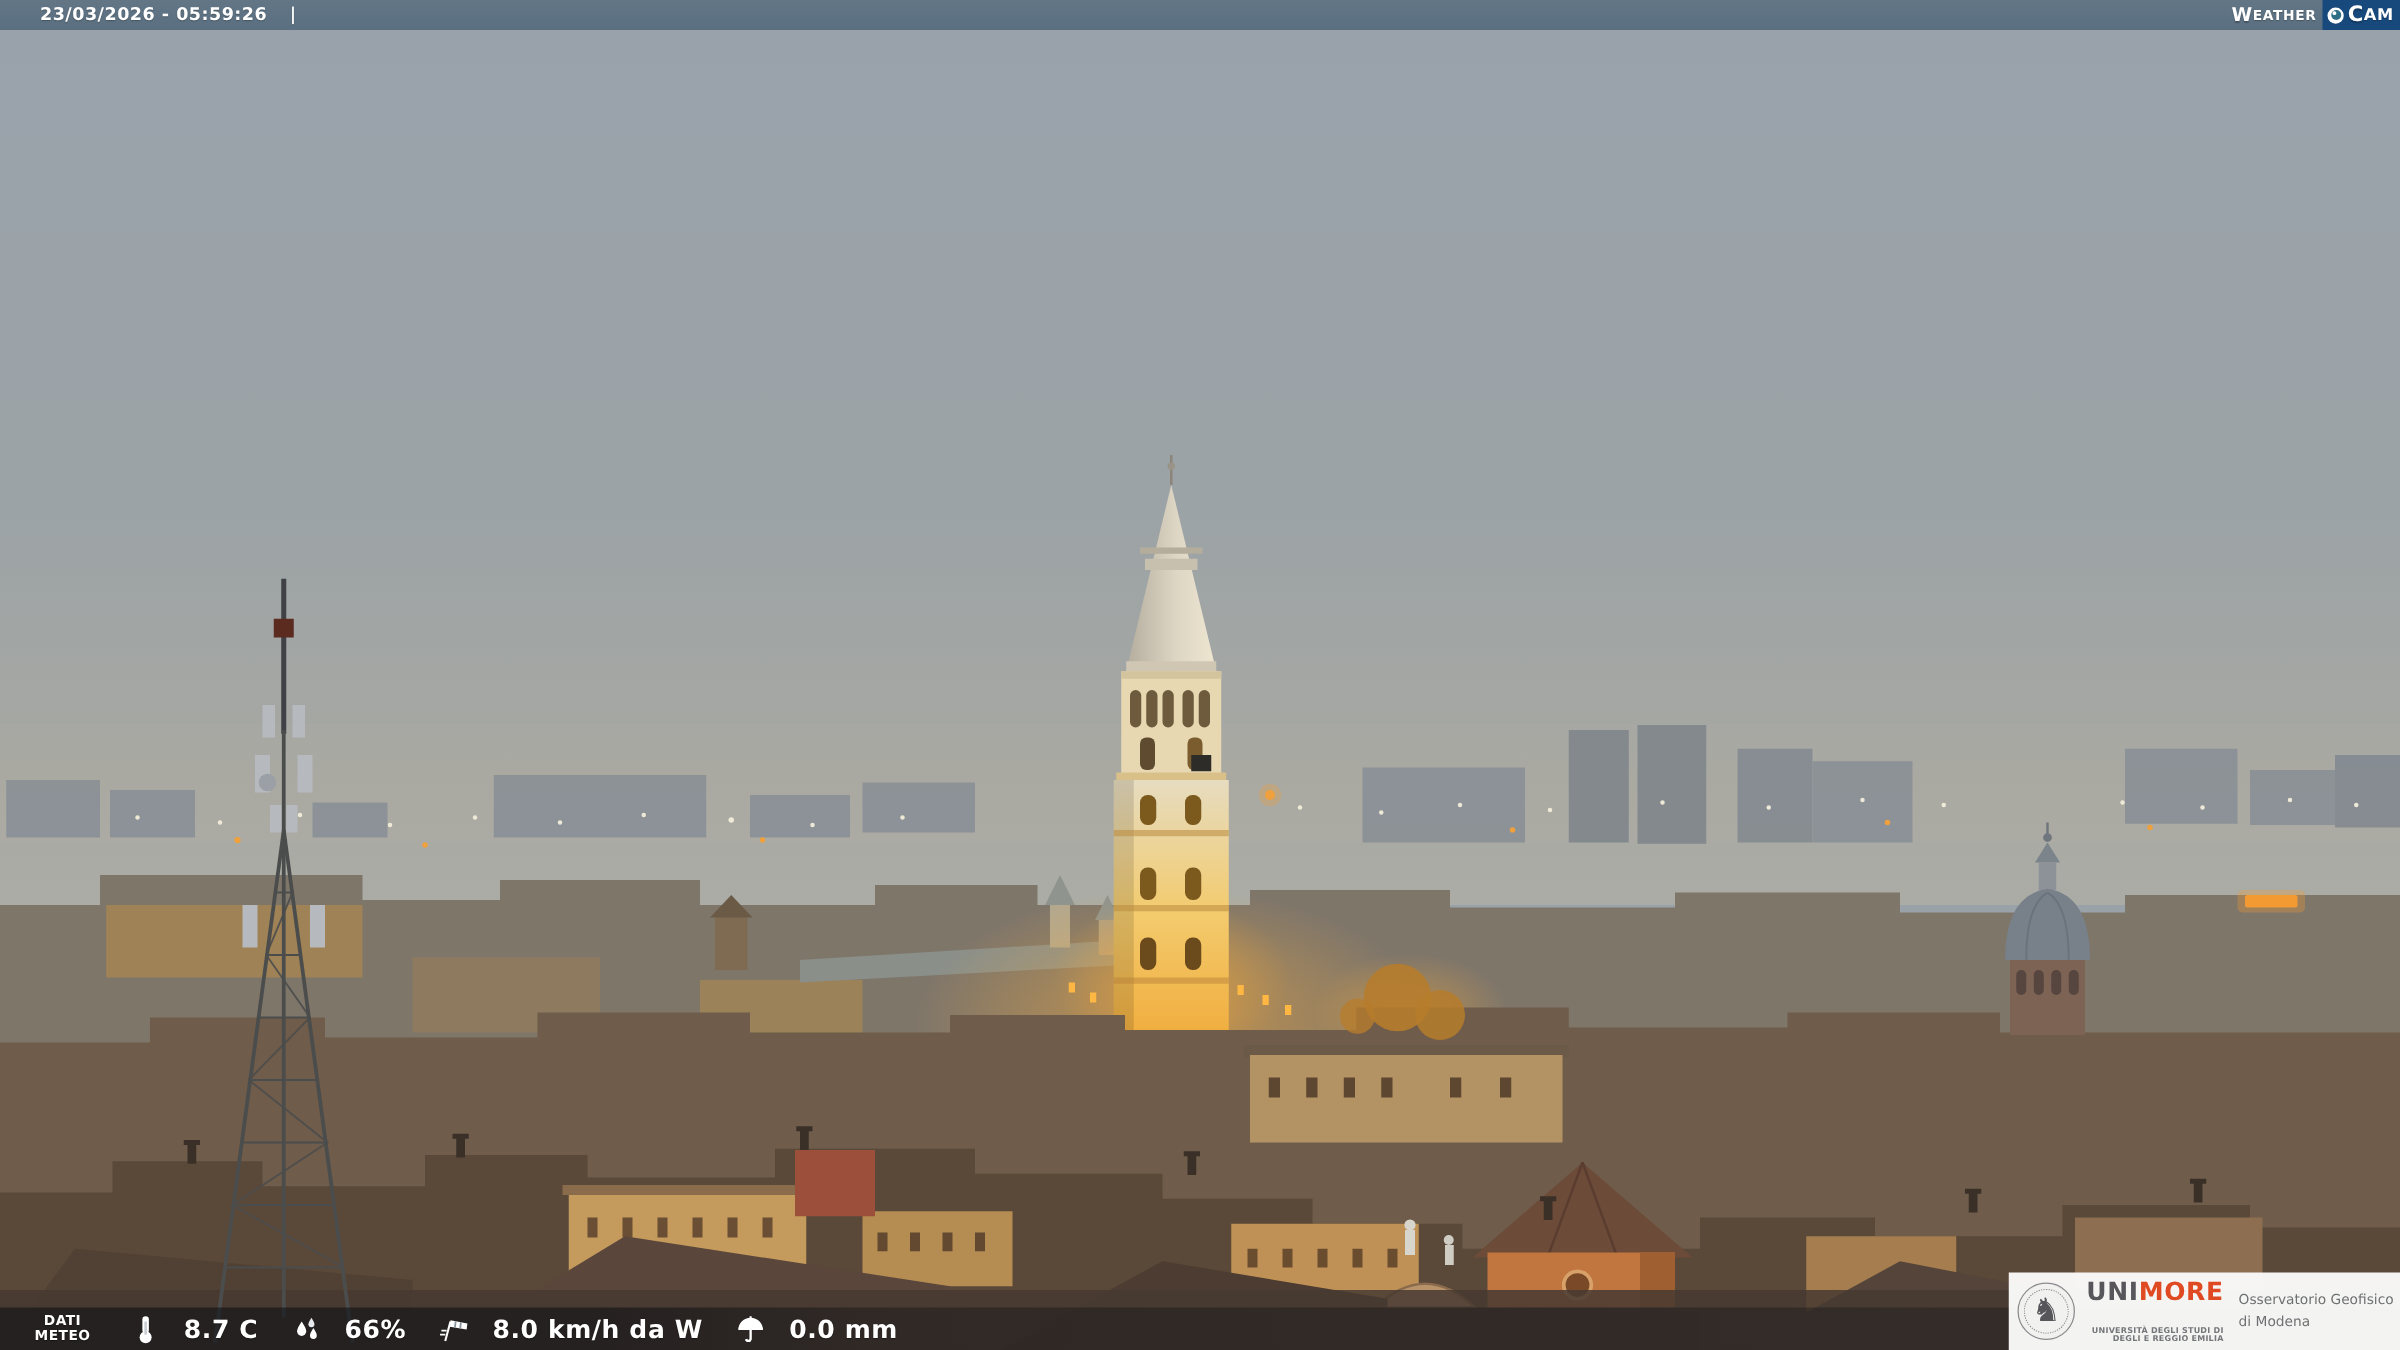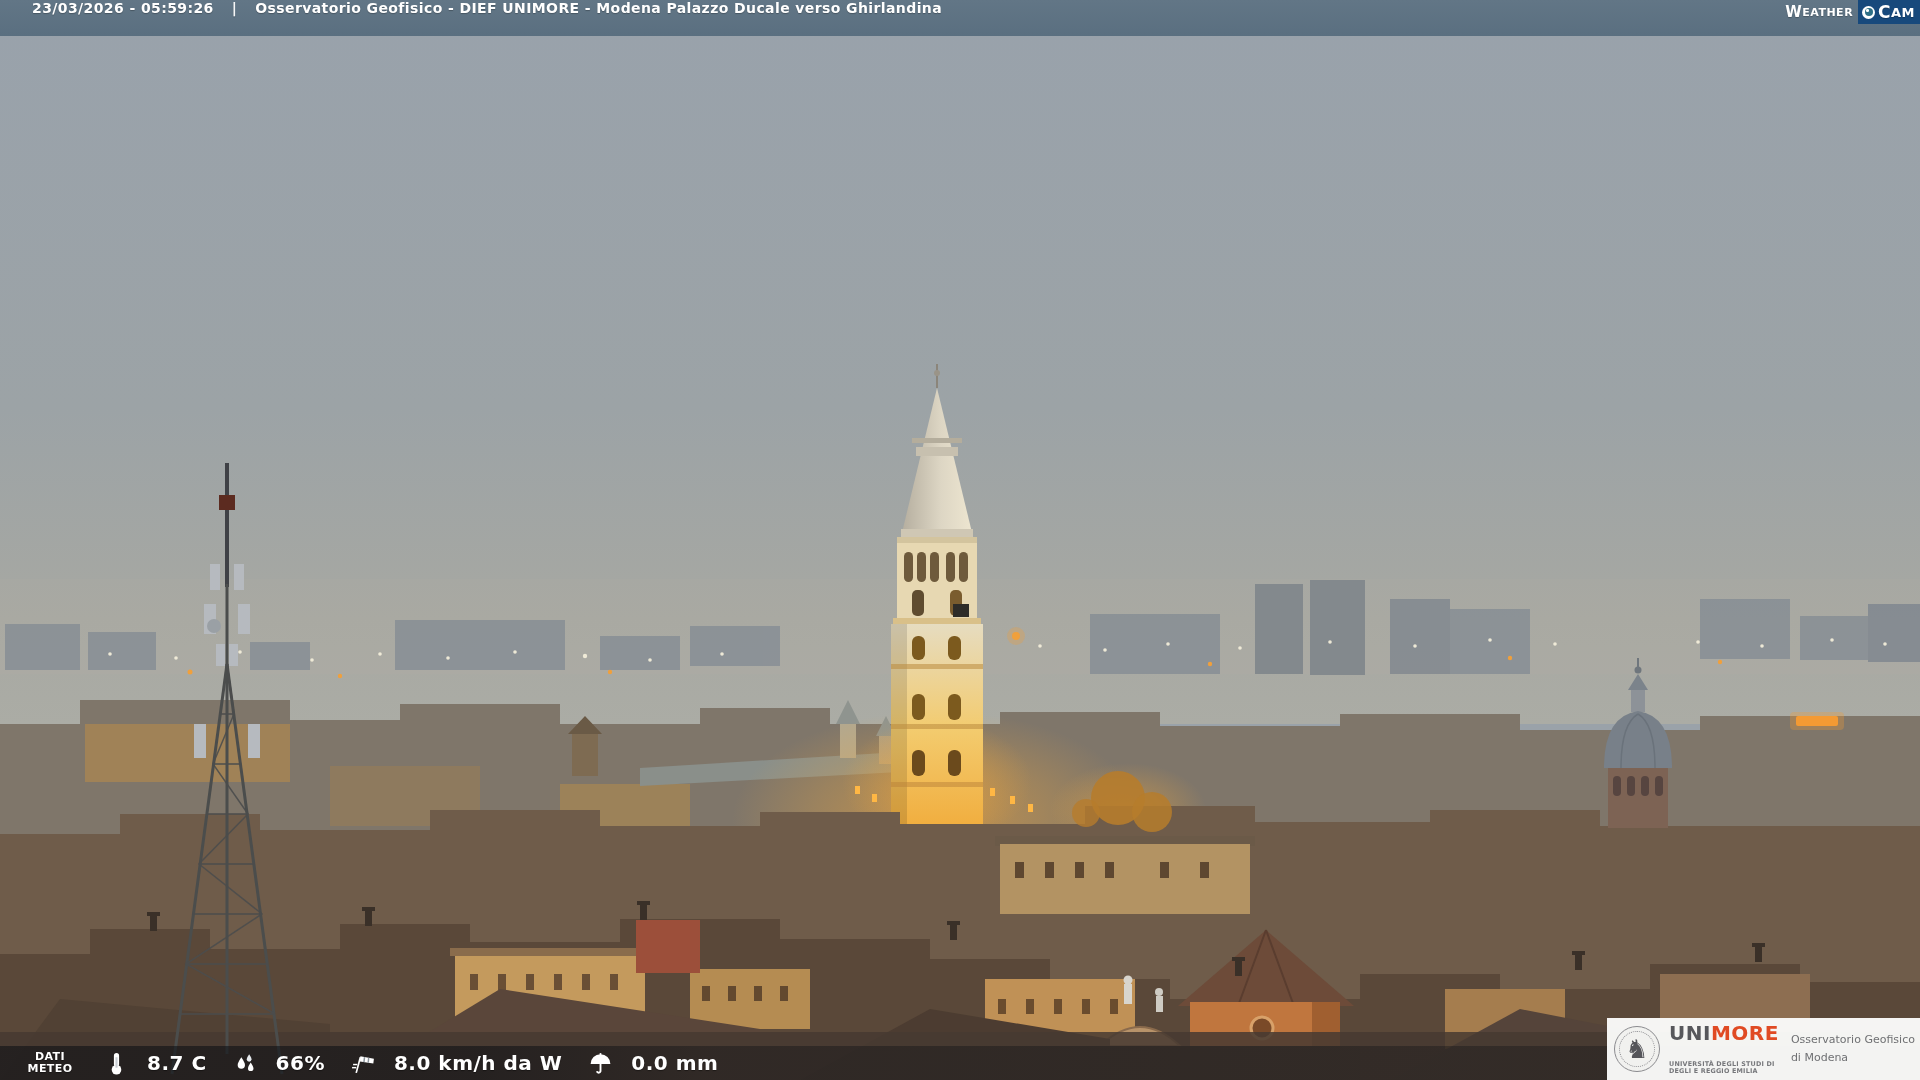--- a/index.html
+++ b/index.html
@@ -2,23 +2,23 @@
 <html><head>
 <meta charset="utf-8">
 <style>
   * { margin:0; padding:0; box-sizing:border-box; }
   html,body { background:#000; }
   body { font-family:"DejaVu Sans","Liberation Sans",sans-serif; }
   .stage { position:relative; width:1920px; height:1080px; overflow:hidden; background:#9aa2a9; }
 
   
   .topbar {
-    position:absolute; top:0; left:0; width:1920px; height:36px;
+    position:absolute; top:0; left:0; width:1920px; height:24px;
     background:linear-gradient(to bottom,#627686,#5a6f80);
-    display:flex; align-items:flex-start; z-index:5;
+    display:flex; align-items:center; z-index:5;
     color:#fff; font-weight:bold; font-size:14px; letter-spacing:.4px;
     text-shadow:0 1px 1px rgba(0,0,0,.25);
   }
   .topbar .ts { margin-left:32px; white-space:nowrap; }
   .topbar .sep { margin:0 18px; opacity:.95; }
   .topbar .title { white-space:nowrap; }
   .wc-logo { position:absolute; right:0; top:0; height:24px; display:flex; align-items:stretch; }
   .wc-weather { display:flex; align-items:center; padding-right:5px; }
   .wc-weather .big { font-size:15px; font-weight:bold; }
   .wc-weather .small { font-size:11px; font-weight:bold; letter-spacing:.5px; }
@@ -52,35 +52,34 @@
     background:rgba(250,250,249,.97); z-index:7;
     display:flex; align-items:center; padding-left:7px;
   }
   .uni-seal {
     width:46px; height:46px; border-radius:50%; flex:0 0 auto;
     border:1px solid #8b8b8f; background:#f1f1ef; position:relative;
     display:flex; align-items:center; justify-content:center;
   }
   .uni-seal::after { content:""; position:absolute; inset:4px; border-radius:50%; border:1px dotted #8f8f93; }
   .uni-seal .knight { font-size:26px; color:#55555a; line-height:1; }
-  .uni-word { margin-left:9px; flex:0 0 auto; }
+  .uni-word { margin-left:9px; flex:0 0 auto;text-align:right; }
   .uni-brand { font-size:20px; font-weight:bold; letter-spacing:.5px; line-height:20px; }
   .uni-brand .uni { color:#57575b; } .uni-brand .more { color:#e04a23; }
   .uni-sub { font-size:6.4px; color:#76777b; letter-spacing:.2px; line-height:7.5px; margin-top:18px; font-weight:bold; }
   .uni-org { margin-left:12px; font-size:11px; color:#6f7073; line-height:18px; }
 </style>
 </head>
 <body>
 
 <div class="stage">
 
   <div class="topbar">
     <span class="ts">23/03/2026 - 05:59:26</span>
     <span class="sep">|</span>
-    <span class="title">Osservatorio Geofisico - DIEF UNIMORE - Modena Palazzo Ducale verso Ghirlandina</span>
     <div class="wc-logo">
       <span class="wc-weather">
         <span class="big">W</span>
           <span class="small">EATHER</span>
       </span>
       <span class="wc-blue">
         <span class="wc-lens"></span>
         <span class="wc-cam">
           <span class="big">C</span>
             <span class="small">AM</span>

